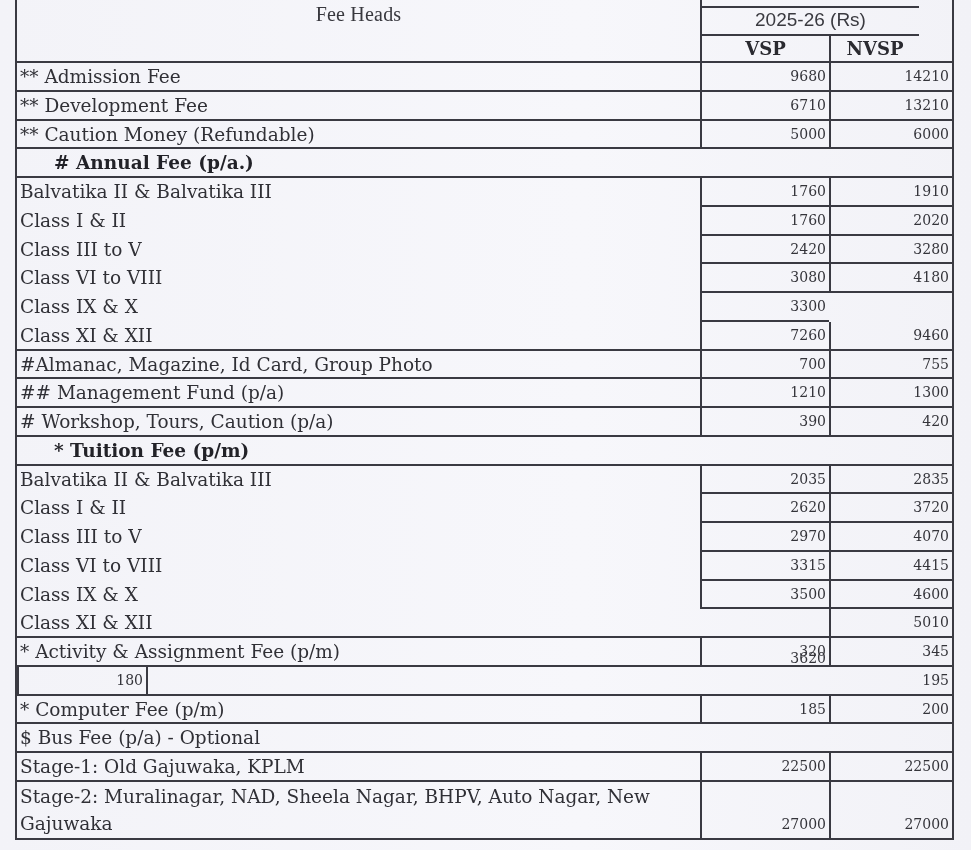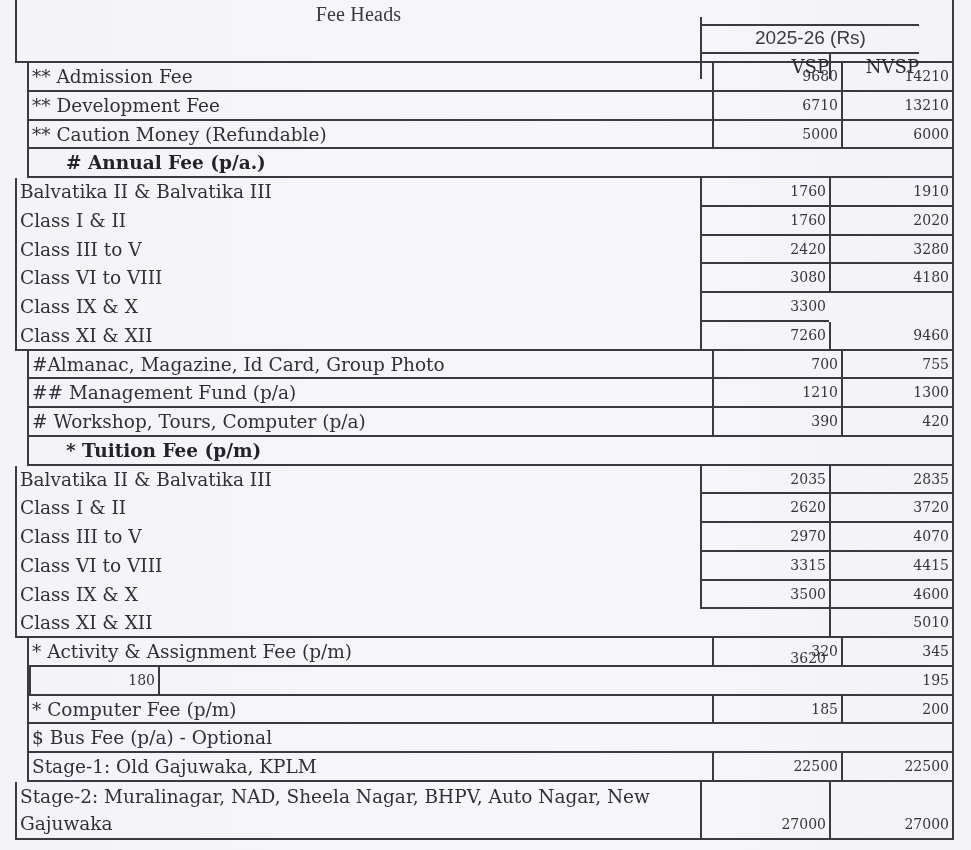--- a/index.html
+++ b/index.html
@@ -41,21 +41,21 @@
       left: 0; top: 4px;
       width: 683px;
       text-align: center;
       font-family: "Liberation Serif", serif;
       font-size: 20px;
       letter-spacing: 0.2px;
       color: #38383e;
     }
     .hdr-right {
       position: absolute;
-      left: 683px; top: 18px;
+      left: 683px; top: 0;
       width: 219px; height: 62px;
       border-left: 2px solid #3a3a42;
       box-sizing: border-box;
     }
     .hdr-cut {
       position: absolute; left: 0; top: 0; right: 0; height: 7px;
       border-bottom: 2px solid #3a3a42;
     }
     .hdr-year {
       position: absolute; left: 0; right: 0; top: 7px; height: 28px;
@@ -64,38 +64,38 @@
       font-family: "Liberation Sans", sans-serif;
       font-size: 19px;
       line-height: 28px;
       color: #3a3a40;
     }
     .hdr-cols {
       position: absolute; left: 0; right: 0; top: 37px; height: 25px;
       display: flex;
     }
     .hdr-col {
-      font-weight: normal;
+      font-weight: bold;
       font-size: 18px;
-      text-align: right;
+      text-align: center;
       line-height: 25px;
       color: #2a2a30;
     }
     .hdr-col.vsp { width: 127px; border-right: 2px solid #3a3a42; }
     .hdr-col.nvsp { flex: 1; }
 
     .row {
       position: relative;
       height: 28.76px;
       border-left: 2px solid #3a3a42;
       border-right: 2px solid #3a3a42;
       box-sizing: border-box;
       display: flex;
     }
-    .row.lined { border-bottom: 2px solid #3a3a42; margin-left: 12px; }
+    .row.lined { border-bottom: 2px solid #3a3a42; }
     .row.tall { height: 58px; border-bottom: 2px solid #3a3a42; }
     .label {
       width: 683px;
       box-sizing: border-box;
       padding-left: 3px;
       font-size: 18.5px;
       line-height: 27px;
       white-space: nowrap;
       color: #303036;
     }
@@ -186,21 +186,21 @@
           <div class="label">#Almanac, Magazine, Id Card, Group Photo</div>
           <div class="vcell vsp">700</div>
           <div class="vcell nvsp">755</div>
         </div>
         <div class="row lined">
           <div class="label">## Management Fund (p/a)</div>
           <div class="vcell vsp">1210</div>
           <div class="vcell nvsp">1300</div>
         </div>
         <div class="row lined">
-          <div class="label"># Workshop, Tours, Computer (p/a)</div>
+          <div class="label"># Workshop, Tours, Caution (p/a)</div>
           <div class="vcell vsp">390</div>
           <div class="vcell nvsp">420</div>
         </div>
         <div class="row lined section">
           <div class="label bold">* Tuition Fee (p/m)</div>
         </div>
         <div class="row sub">
           <div class="label">Balvatika II &amp; Balvatika III</div>
           <div class="vcell vsp">2035</div>
           <div class="vcell nvsp">2835</div>

